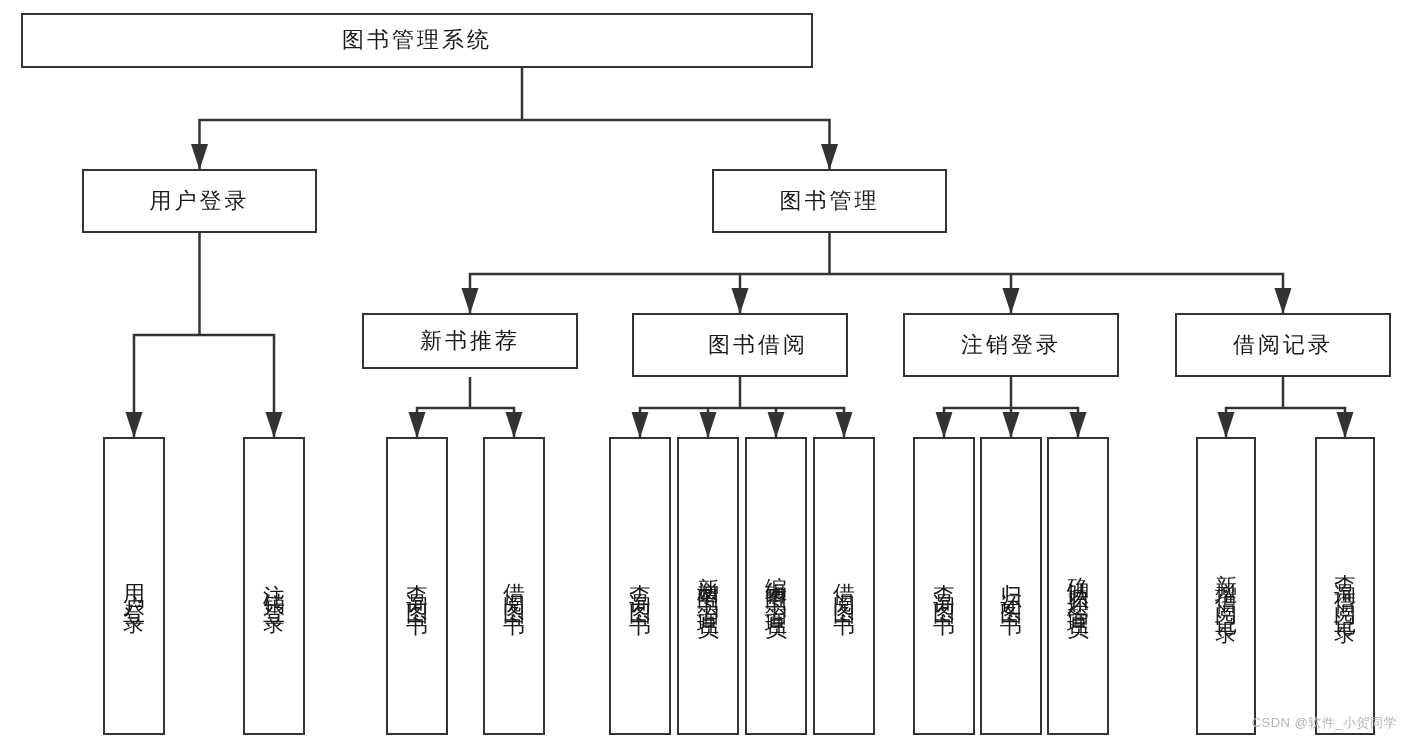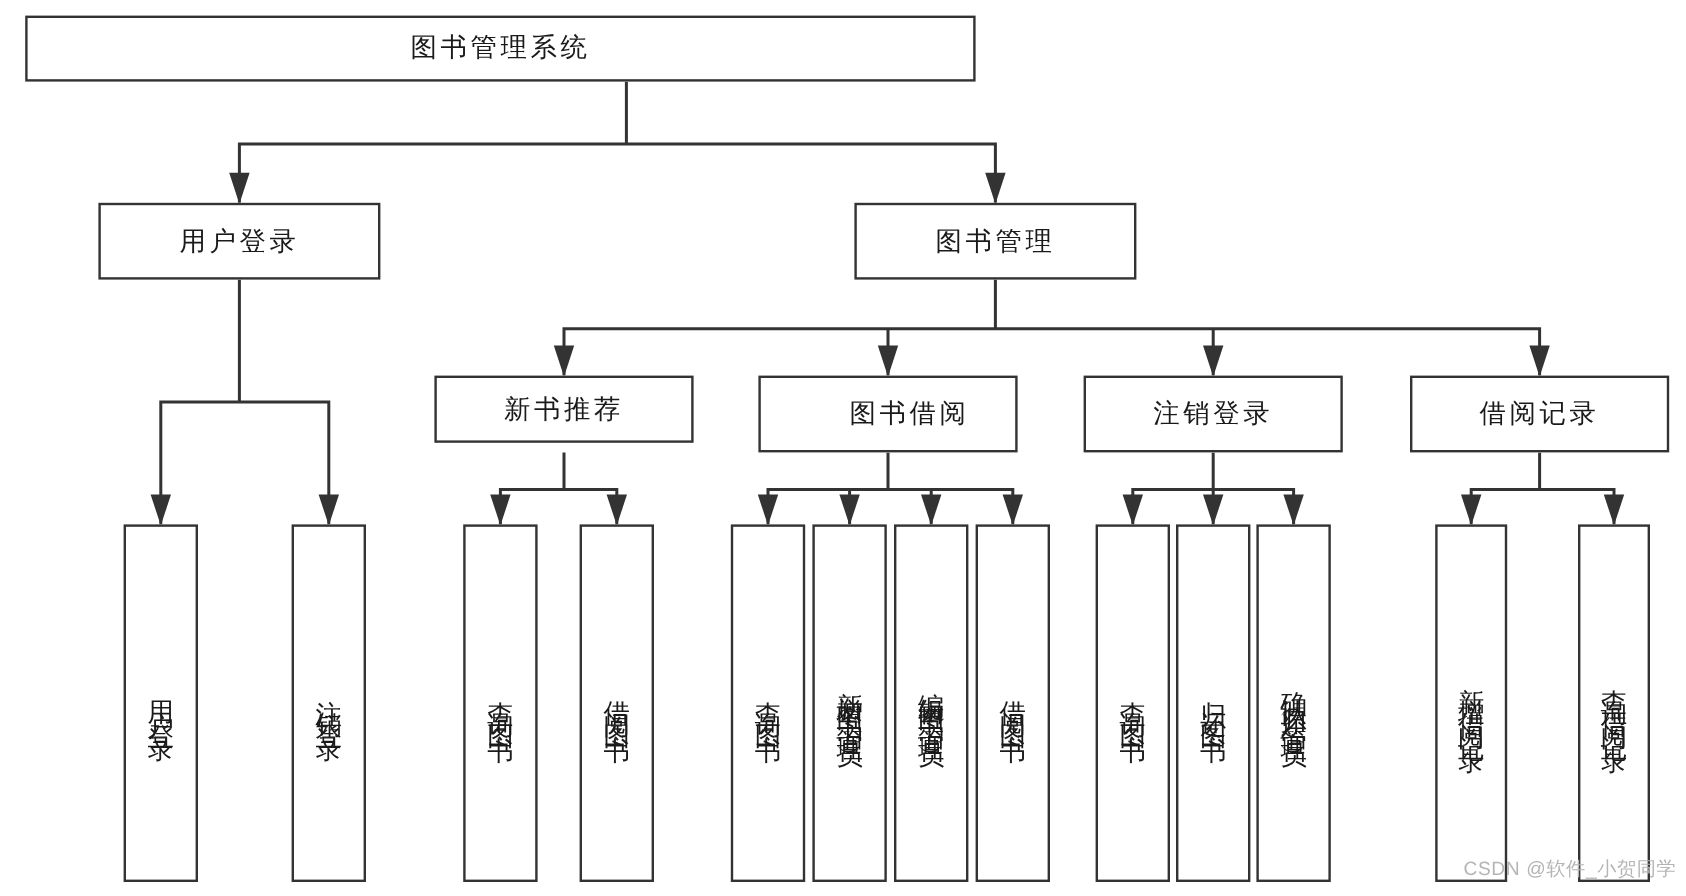--- a/index.html
+++ b/index.html
@@ -39,21 +39,21 @@
     text-orientation: mixed;
     letter-spacing: 10px;
     white-space: normal;
     line-height: 1;
   }
   .leaf .lbl.tight { letter-spacing: 6px; }
   #watermark {
     position: absolute;
     right: 8px;
     top: 714px;
-    font-size: 16px;
+    font-size: 13px;
     color: #b5b5b5;
     letter-spacing: 0.5px;
     z-index: 3;
     white-space: nowrap;
   }
 </style>
 </head>
 <body>
 
 <div id="canvas">

